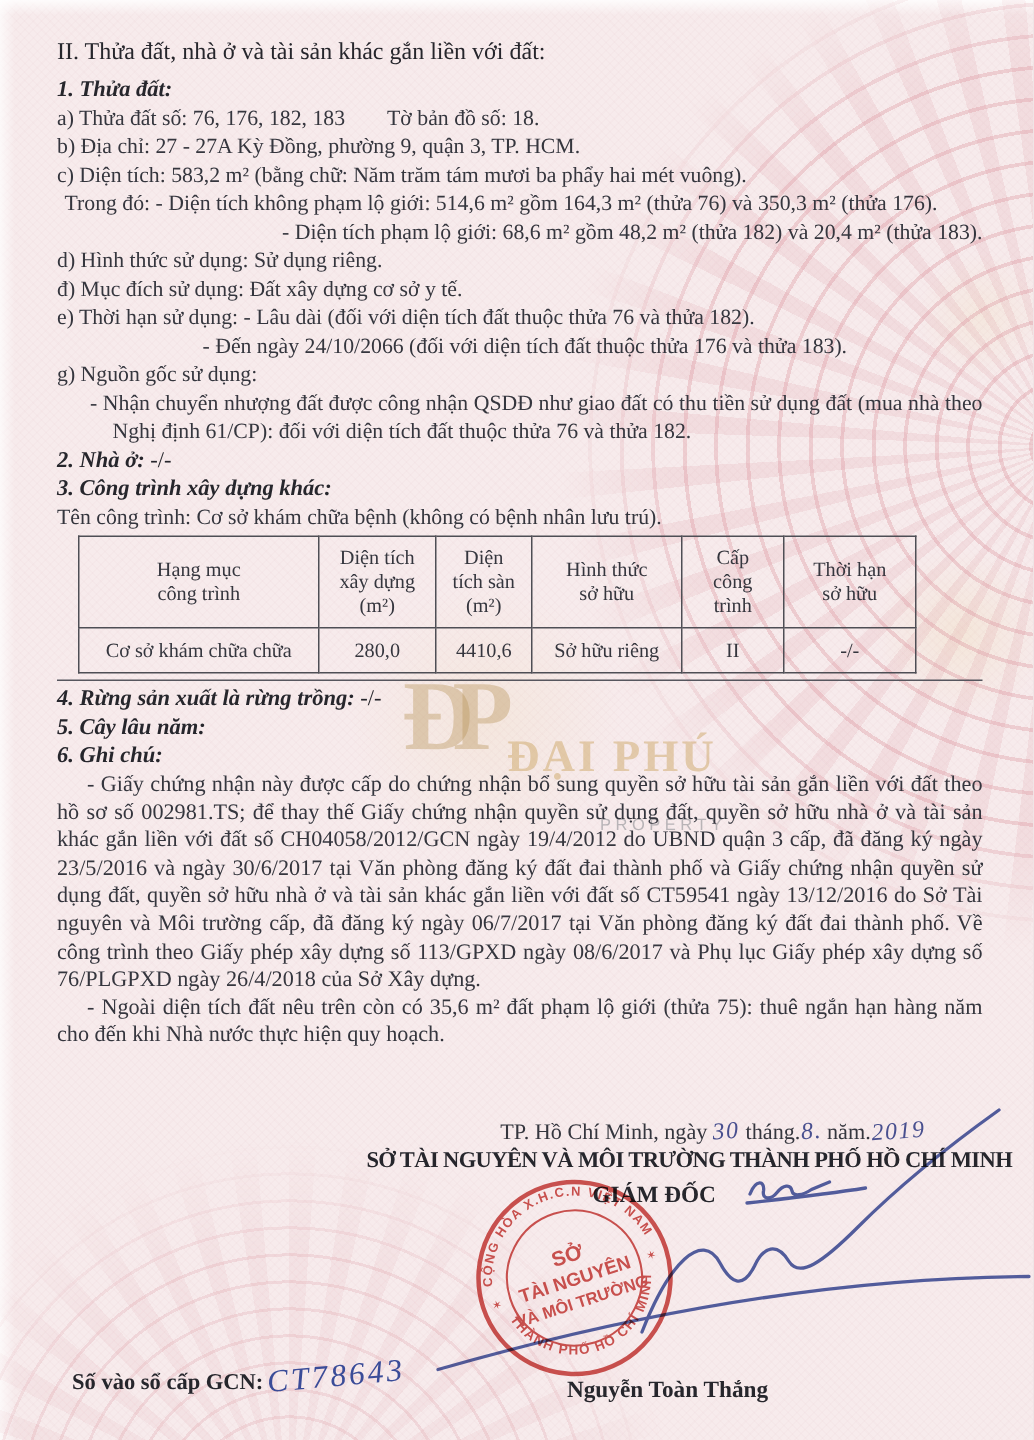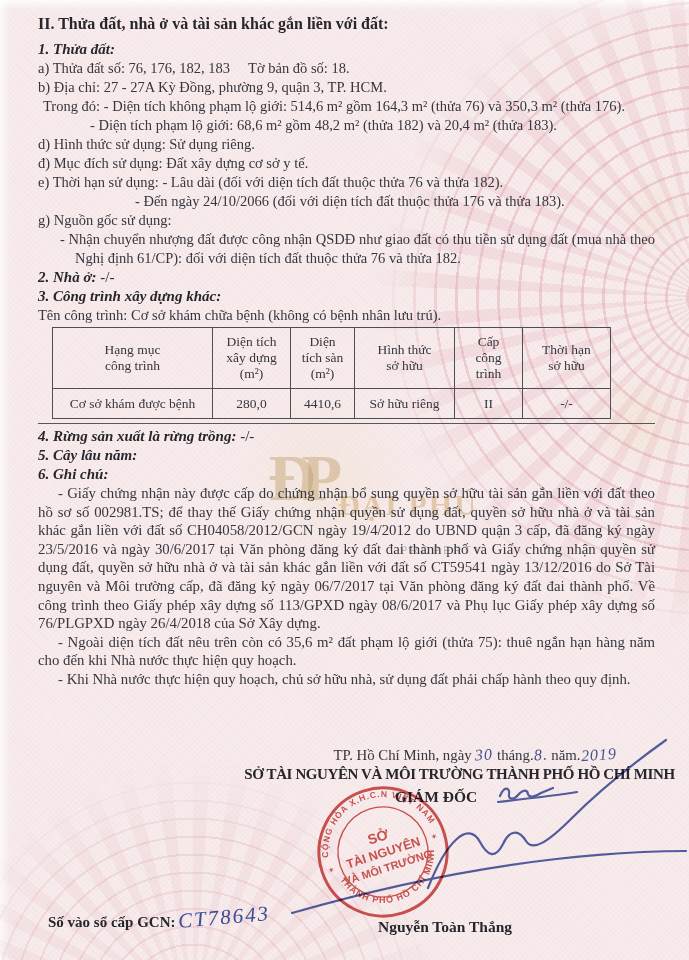--- a/index.html
+++ b/index.html
@@ -30,26 +30,26 @@
   .page::after {
     content:""; position:absolute; inset:0; z-index:0;
     background:
       repeating-radial-gradient(circle at 28% 106%, rgba(219,147,157,.22) 0 2px, transparent 2px 18px),
       repeating-conic-gradient(from 0deg at 28% 106%, rgba(219,147,157,.10) 0deg 4deg, transparent 4deg 9deg);
     -webkit-mask:radial-gradient(circle 330px at 28% 106%, #000 55%, transparent 78%);
             mask:radial-gradient(circle 330px at 28% 106%, #000 55%, transparent 78%);
   }
   .content { position:absolute; inset:0; z-index:2; padding:10px 34px 0 38px; }
 
-  .h2title { font-size:16px; font-weight:bold; color:#26262c; line-height:20px; margin:4px 0 6px 0; }
+  .h2title { font-size:16px; font-weight:normal; color:#26262c; line-height:20px; margin:15px 0 6px 0; }
   .sec     { font-size:15px; font-weight:bold; font-style:italic; color:#26262c; line-height:19px; }
   .line    { font-size:14.5px; line-height:19px; }
-  .flexab  { display:flex; gap:18px;text-align:center; }
+  .flexab  { display:flex; gap:28px;text-align:center; }
   .ind5    { padding-left:5px; }
-  .ind52   { padding-left:52px; }
+  .ind52   { padding-left:52px;text-align:right; }
   .ind97   { padding-left:97px; }
   .g-item  { padding-left:37px; text-indent:-15px; text-align:justify; }
   .valplain{ font-weight:normal; font-style:normal; }
 
   table.ct { border-collapse:collapse; margin:2px 0 0 14px; table-layout:fixed; }
   table.ct th, table.ct td {
     border:1.4px solid #4e4e55; text-align:center; vertical-align:middle;
     font-size:13.5px; line-height:16px; padding:2px 2px; font-weight:normal;
   }
   table.ct th { white-space:pre-line; height:56px; }
@@ -90,20 +90,21 @@
   <div class="content">
 
     <div class="h2title">II. Thửa đất, nhà ở và tài sản khác gắn liền với đất:</div>
 
     <div class="sec">1. Thửa đất:</div>
     <div class="line flexab">
       <span>a) Thửa đất số: 76, 176, 182, 183</span>
       <span>Tờ bản đồ số: 18.</span>
     </div>
     <div class="line">b) Địa chỉ: 27 - 27A Kỳ Đồng, phường 9, quận 3, TP. HCM.</div>
+    <div class="line">c) Diện tích: 583,2 m² (bằng chữ: Năm trăm tám mươi ba phẩy hai mét vuông).</div>
     <div class="line ind5">Trong đó: - Diện tích không phạm lộ giới: 514,6 m² gồm 164,3 m² (thửa 76) và 350,3 m² (thửa 176).</div>
     <div class="line ind52">- Diện tích phạm lộ giới: 68,6 m² gồm 48,2 m² (thửa 182) và 20,4 m² (thửa 183).</div>
     <div class="line">d) Hình thức sử dụng: Sử dụng riêng.</div>
     <div class="line">đ) Mục đích sử dụng: Đất xây dựng cơ sở y tế.</div>
     <div class="line">e) Thời hạn sử dụng: - Lâu dài (đối với diện tích đất thuộc thửa 76 và thửa 182).</div>
     <div class="line ind97">- Đến ngày 24/10/2066 (đối với diện tích đất thuộc thửa 176 và thửa 183).</div>
     <div class="line">g) Nguồn gốc sử dụng:</div>
     <div class="line g-item">- Nhận chuyển nhượng đất được công nhận QSDĐ như giao đất có thu tiền sử dụng đất (mua nhà theo Nghị định 61/CP): đối với diện tích đất thuộc thửa 76 và thửa 182.</div>
 
     <div class="sec">
@@ -135,42 +136,41 @@
 (m²)</th>
         <th>Hình thức
 sở hữu</th>
         <th>Cấp
 công
 trình</th>
         <th>Thời hạn
 sở hữu</th>
       </tr>
       <tr>
-        <td>Cơ sở khám được bệnh</td>
+        <td>Cơ sở khám chữa chữa</td>
         <td>280,0</td>
         <td>4410,6</td>
         <td>Sở hữu riêng</td>
         <td>II</td>
         <td>-/-</td>
       </tr>
     </tbody>
       </table>
     <div class="hrule"></div>
 
     <div class="sec">
       <span>4. Rừng sản xuất là rừng trồng:</span>
       <span class="valplain">-/-</span>
     </div>
     <div class="sec">5. Cây lâu năm:</div>
     <div class="sec">6. Ghi chú:</div>
 
     <div class="notes">
       <p>- Giấy chứng nhận này được cấp do chứng nhận bổ sung quyền sở hữu tài sản gắn liền với đất theo hồ sơ số 002981.TS; để thay thế Giấy chứng nhận quyền sử dụng đất, quyền sở hữu nhà ở và tài sản khác gắn liền với đất số CH04058/2012/GCN ngày 19/4/2012 do UBND quận 3 cấp, đã đăng ký ngày 23/5/2016 và ngày 30/6/2017 tại Văn phòng đăng ký đất đai thành phố và Giấy chứng nhận quyền sử dụng đất, quyền sở hữu nhà ở và tài sản khác gắn liền với đất số CT59541 ngày 13/12/2016 do Sở Tài nguyên và Môi trường cấp, đã đăng ký ngày 06/7/2017 tại Văn phòng đăng ký đất đai thành phố. Về công trình theo Giấy phép xây dựng số 113/GPXD ngày 08/6/2017 và Phụ lục Giấy phép xây dựng số 76/PLGPXD ngày 26/4/2018 của Sở Xây dựng.</p>
       <p>- Ngoài diện tích đất nêu trên còn có 35,6 m² đất phạm lộ giới (thửa 75): thuê ngắn hạn hàng năm cho đến khi Nhà nước thực hiện quy hoạch.</p>
-      <p>- Khi Nhà nước thực hiện quy hoạch, chủ sở hữu nhà, sử dụng đất phải chấp hành theo quy định.</p>
     </div>
   </div>
 
   <div class="sign-block dateline">
     <span>TP. Hồ Chí Minh, ngày</span>
     <span class="hw hw-date">30</span>
     <span>tháng.</span><span class="hw hw-date">8.</span>
     <span>năm.</span><span class="hw hw-date">2019</span>
   </div>
   <div class="sign-block authority">SỞ TÀI NGUYÊN VÀ MÔI TRƯỜNG THÀNH PHỐ HỒ CHÍ MINH</div>

